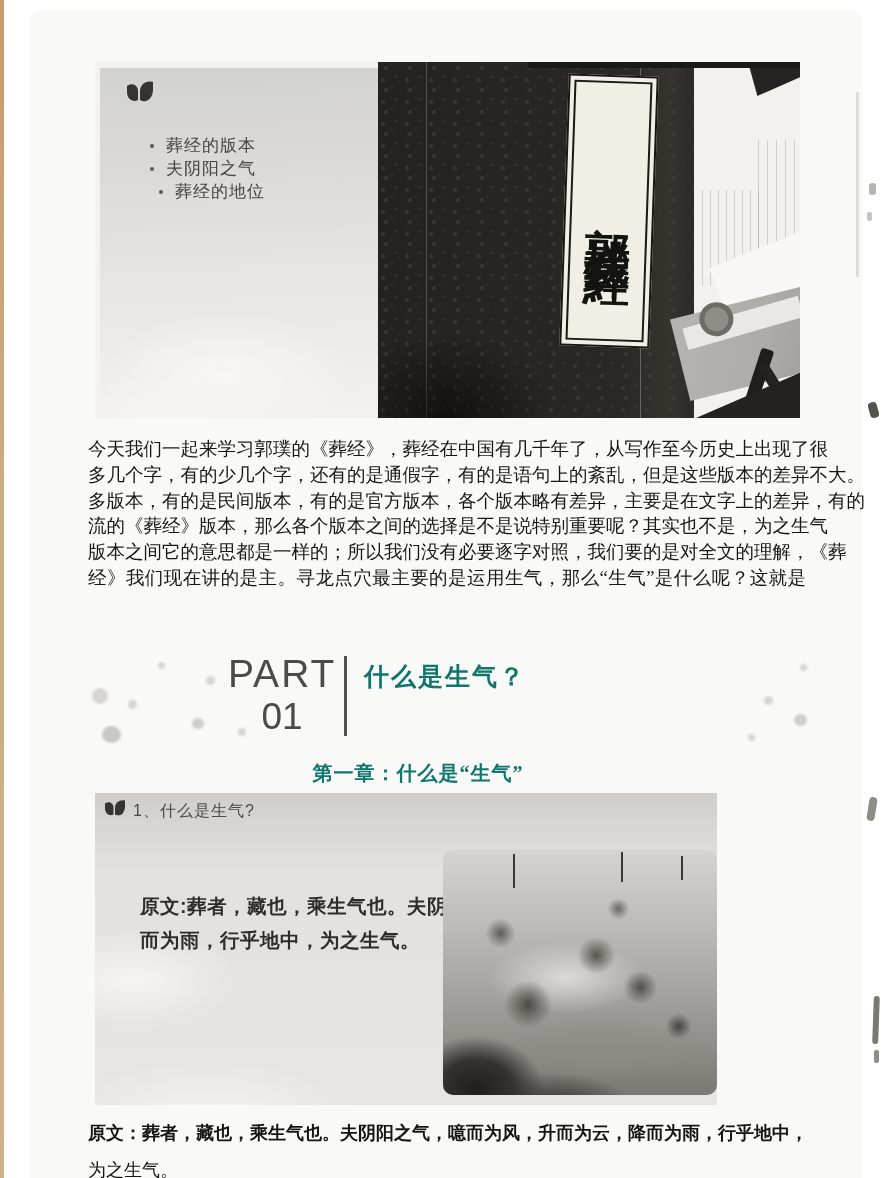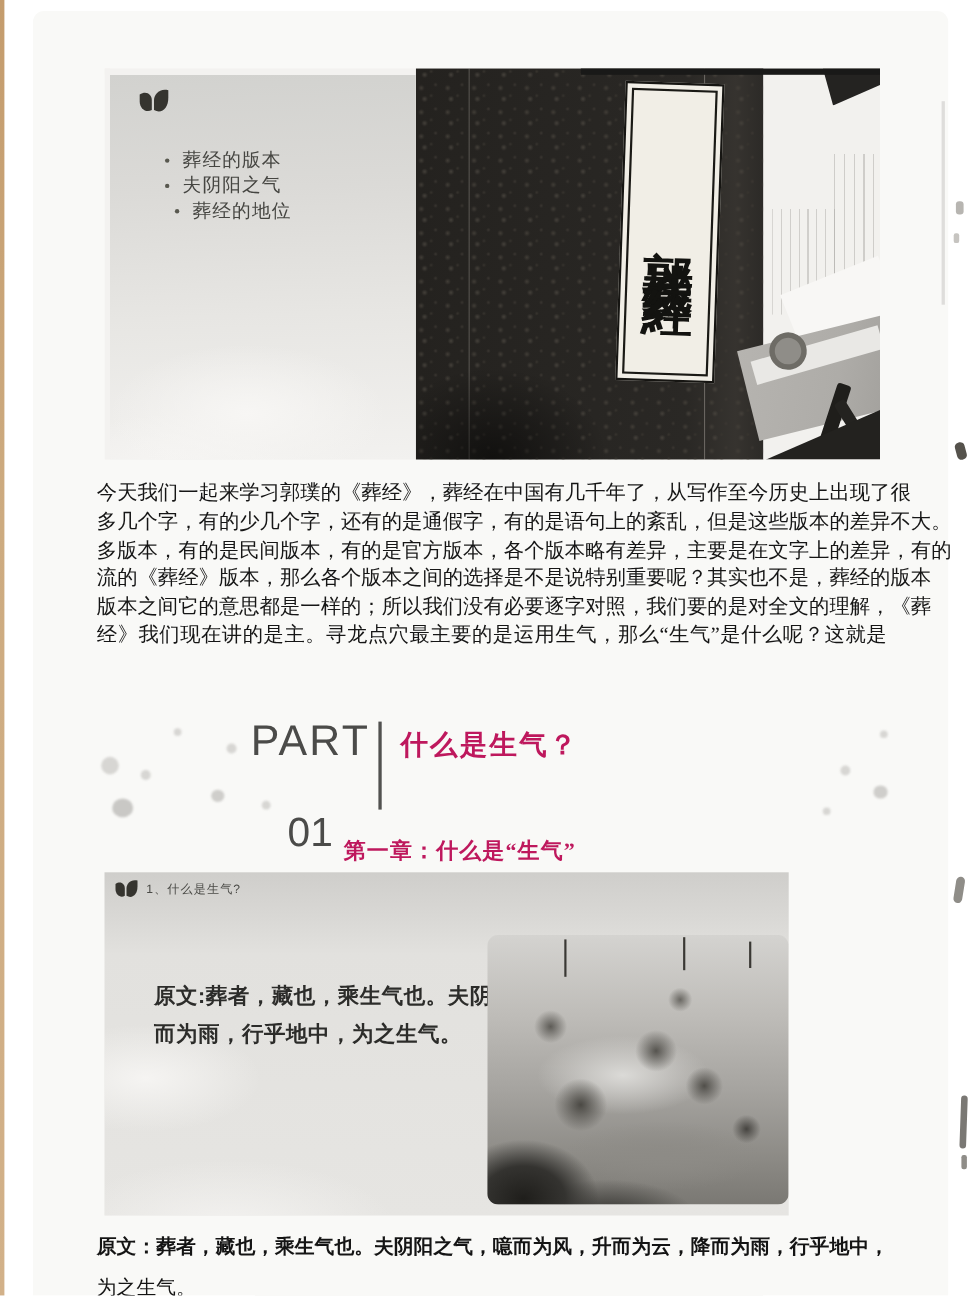--- a/index.html
+++ b/index.html
@@ -76,38 +76,38 @@
   .para { position:absolute; left:88px; top:437px; width:718px;
     font-size:18.5px; line-height:25.8px; color:#161616; }
   .para-line { white-space:nowrap; text-align:justify; text-align-last:justify; }
 
   
   .part-band { position:absolute; left:88px; top:648px; width:720px; height:100px;
     font-family:"Liberation Sans",sans-serif; }
   .speck { position:absolute; border-radius:50%; background:#d7d6d3; filter:blur(1px); }
   .part-col { position:absolute; left:140px; top:4px; width:108px; text-align:center; color:#4b4b49; }
   .part-word { font-size:39px; letter-spacing:2px; line-height:44px; }
-  .part-number { font-size:37px; line-height:42px;margin-top:40px; }
+  .part-number { font-size:37px; line-height:42px; }
   .part-divider { position:absolute; left:256px; top:8px; width:3px; height:80px; background:#525250; }
   .part-title { position:absolute; left:276px; top:12px; font-size:25px; font-weight:bold;
-    color:#be185d; letter-spacing:2px; }
+    color:#0f766e; letter-spacing:2px; }
 
   
   .chapter-heading { position:absolute; left:88px; top:760px; width:660px; text-align:center;
-    font-size:20px; font-weight:bold; color:#be185d; letter-spacing:1px; }
+    font-size:20px; font-weight:bold; color:#0f766e; letter-spacing:1px; }
 
   
   .slide2 { position:absolute; left:95px; top:793px; width:622px; height:312px; overflow:hidden;
     background:
       radial-gradient(ellipse 150px 70px at 6% 60%, #f5f4f2 0%, rgba(245,244,242,0) 70%),
       radial-gradient(ellipse 220px 90px at 18% 104%, #f3f2f0 0%, rgba(243,242,240,0) 70%),
       linear-gradient(180deg,#cfcecb 0%,#d8d7d4 12%,#e2e1de 24%,#e6e5e2 100%);
     font-family:"Liberation Sans",sans-serif; }
   .butterfly2 { position:absolute; left:8px; top:6px; width:24px; height:20px; }
-  .slide2-header { position:absolute; left:38px; top:8px; font-size:11px; color:#4a4a46; letter-spacing:1px; }
+  .slide2-header { position:absolute; left:38px; top:8px; font-size:16px; color:#4a4a46; letter-spacing:1px; }
   .slide2-body { position:absolute; left:45px; top:96px; width:316px; font-size:19.5px;
     font-weight:bold; color:#2c2c2a; line-height:34px; letter-spacing:0.5px; }
   .forest-photo { position:absolute; left:348px; top:57px; width:274px; height:245px; border-radius:10px;
     background:
       radial-gradient(ellipse 95px 75px at 12% 98%, #1f1e1b 0%, #343330 40%, rgba(0,0,0,0) 72%),
       radial-gradient(ellipse 120px 55px at 40% 106%, #2b2a27 0%, rgba(0,0,0,0) 68%),
       radial-gradient(circle 24px at 31% 63%, #4b4944 0%, rgba(0,0,0,0) 100%),
       radial-gradient(circle 19px at 56% 43%, #56544f 0%, rgba(0,0,0,0) 100%),
       radial-gradient(circle 15px at 21% 34%, #5e5c57 0%, rgba(0,0,0,0) 100%),
       radial-gradient(circle 17px at 72% 56%, #514f4a 0%, rgba(0,0,0,0) 100%),
@@ -190,21 +190,21 @@
       </div>
       <div class="wedge-top"></div>
       <div class="photo1-topstrip"></div>
     </div>
   </div>
 
   <div class="para">
     <div class="para-line">今天我们一起来学习郭璞的《葬经》，葬经在中国有几千年了，从写作至今历史上出现了很</div>
     <div class="para-line">多几个字，有的少几个字，还有的是通假字，有的是语句上的紊乱，但是这些版本的差异不大。</div>
     <div class="para-line">多版本，有的是民间版本，有的是官方版本，各个版本略有差异，主要是在文字上的差异，有的</div>
-    <div class="para-line">流的《葬经》版本，那么各个版本之间的选择是不是说特别重要呢？其实也不是，葬经的版本</div>
+    <div class="para-line">流的《葬经》版本，那么各个版本之间的选择是不是说特别重要呢？其实也不是，为之生气</div>
     <div class="para-line">版本之间它的意思都是一样的；所以我们没有必要逐字对照，我们要的是对全文的理解，《葬</div>
     <div class="para-line">经》我们现在讲的是主。寻龙点穴最主要的是运用生气，那么“生气”是什么呢？这就是</div>
   </div>
 
   <div class="part-band">
     <div class="speck" style="left:4px;top:40px;width:16px;height:16px;"></div>
     <div class="speck" style="left:40px;top:52px;width:9px;height:9px;"></div>
     <div class="speck" style="left:14px;top:78px;width:19px;height:17px;background:#c9c8c5;"></div>
     <div class="speck" style="left:70px;top:14px;width:7px;height:7px;"></div>
     <div class="speck" style="left:118px;top:28px;width:9px;height:9px;"></div>

